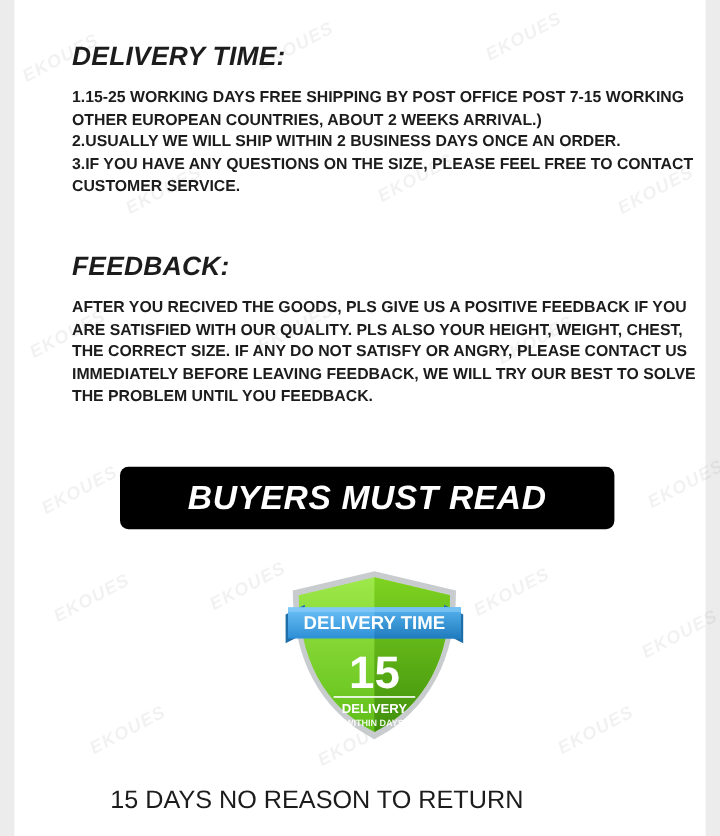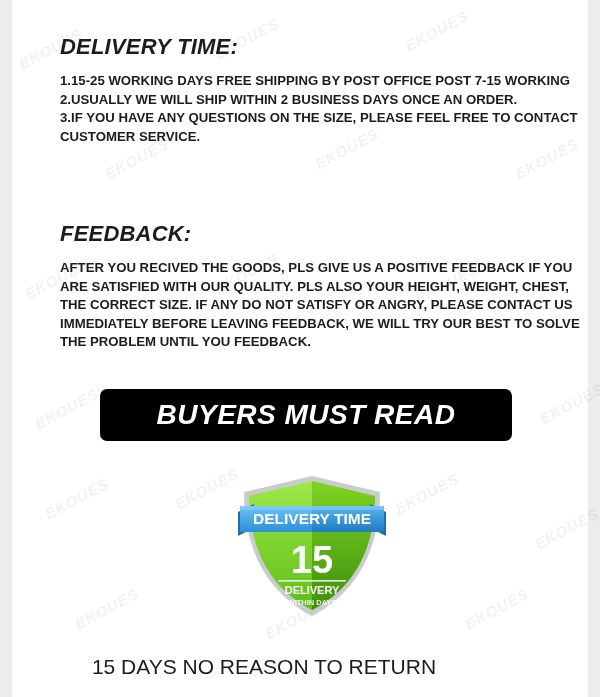--- a/index.html
+++ b/index.html
@@ -63,21 +63,21 @@
     width: 510px;
   }
   #delivery-block .section-title { margin: 0 0 12px 0; }
 
   #feedback-block {
     position: absolute;
     left: 48px;
     top: 205px;
     width: 500px;
   }
-  #feedback-block .section-title { margin: 16px 0 12px 0; }
+  #feedback-block .section-title { margin: 4px 0 12px 0; }
 
   
   .banner {
     position: absolute;
     left: 88px;
     top: 389px;
     width: 412px;
     height: 52px;
     background: #000000;
     border-radius: 7px;
@@ -154,20 +154,21 @@
     <span class="wm" style="left:380px; top:485px;">EKOUES</span>
     <span class="wm" style="left:520px; top:520px;">EKOUES</span>
     <span class="wm" style="left:60px; top:600px;">EKOUES</span>
     <span class="wm" style="left:250px; top:610px;">EKOUES</span>
     <span class="wm" style="left:450px; top:600px;">EKOUES</span>
 
     <div id="delivery-block">
       <h2 class="section-title">DELIVERY TIME:</h2>
       <div class="body-text">
         <span class="line">1.15-25 WORKING DAYS FREE SHIPPING BY POST OFFICE POST 7-15 WORKING</span>
+        <span class="line">OTHER EUROPEAN COUNTRIES, ABOUT 2 WEEKS ARRIVAL.)</span>
         <span class="line">2.USUALLY WE WILL SHIP WITHIN 2 BUSINESS DAYS ONCE AN ORDER.</span>
         <span class="line">3.IF YOU HAVE ANY QUESTIONS ON THE SIZE, PLEASE FEEL FREE TO CONTACT</span>
         <span class="line">CUSTOMER SERVICE.</span>
       </div>
     </div>
 
     <div id="feedback-block">
       <h2 class="section-title">FEEDBACK:</h2>
       <div class="body-text">
         <span class="line">AFTER YOU RECIVED THE GOODS, PLS GIVE US A POSITIVE FEEDBACK IF YOU</span>

